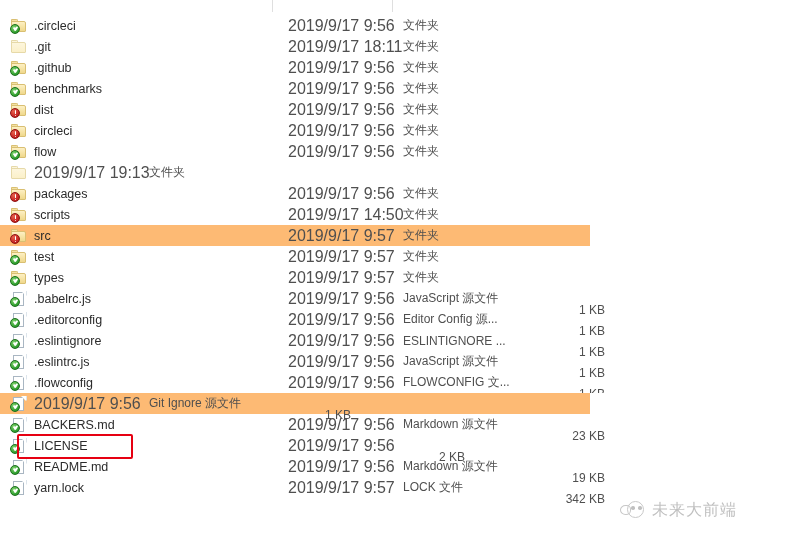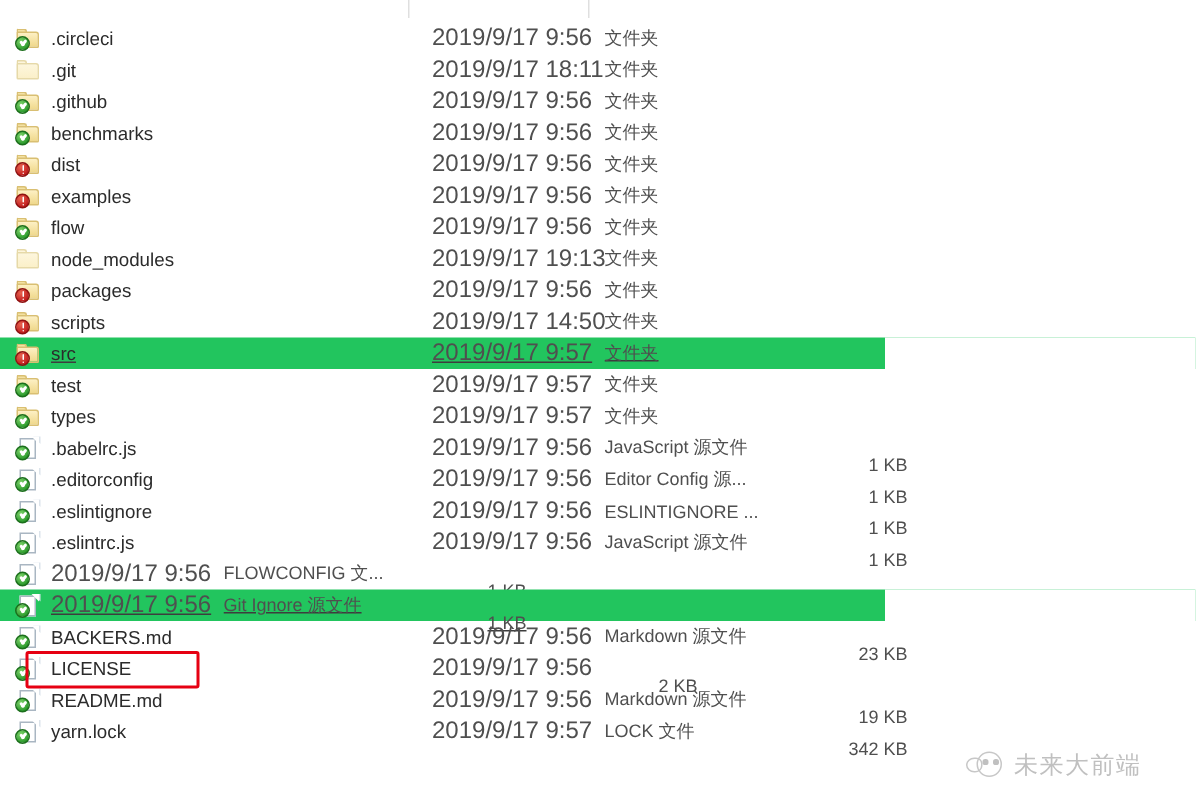--- a/index.html
+++ b/index.html
@@ -35,22 +35,21 @@
   }
   .row{
     position:relative;
     height:21px;
     display:flex;
     align-items:center;
     padding-left:10px;
     box-sizing:border-box;
   }
   .row.selected{
-    background:#22c55e;
-    text-decoration:underline;
+    background:#fdba74;
   }
   .row.selected::after{
     content:"";
     position:absolute;
     left:590px;top:0;right:0;bottom:0;
     background:#ffffff;
   }
 
   
   .icon{
@@ -202,21 +201,21 @@
     width:116px;height:25px;
     border:2.5px solid #e60012;
     border-radius:2px;
     box-sizing:border-box;
     pointer-events:none;
   }
 
   
   #watermark{
     position:absolute;
-    left:644px;top:498px;
+    left:620px;top:498px;
     display:flex;
     align-items:center;
     opacity:.55;
   }
   #watermark .wm-logo{
     position:relative;
     width:26px;height:24px;
     margin-right:6px;
     flex:0 0 26px;
   }
@@ -314,42 +313,41 @@
         <span class="c-date">2019/9/17 9:56</span>
         <span class="c-type">文件夹</span>
         <span class="c-size"></span>
       </div>
       <div class="row">
         <span class="icon ic-folder">
           <span class="tab"></span>
           <span class="body"></span>
           <span class="badge warn"></span>
         </span>
-        <span class="c-name">examples</span>
+        <span class="c-name">circleci</span>
         <span class="c-date">2019/9/17 9:56</span>
         <span class="c-type">文件夹</span>
         <span class="c-size"></span>
       </div>
       <div class="row">
         <span class="icon ic-folder">
           <span class="tab"></span>
           <span class="body"></span>
           <span class="badge ok"></span>
         </span>
         <span class="c-name">flow</span>
         <span class="c-date">2019/9/17 9:56</span>
         <span class="c-type">文件夹</span>
         <span class="c-size"></span>
       </div>
       <div class="row">
         <span class="icon ic-folder plain">
           <span class="tab"></span>
           <span class="body"></span>
         </span>
-        <span class="c-name">node_modules</span>
         <span class="c-date">2019/9/17 19:13</span>
         <span class="c-type">文件夹</span>
         <span class="c-size"></span>
       </div>
       <div class="row">
         <span class="icon ic-folder">
           <span class="tab"></span>
           <span class="body"></span>
           <span class="badge warn"></span>
         </span>
@@ -450,20 +448,21 @@
         <span class="c-type">JavaScript 源文件</span>
         <span class="c-size">1 KB</span>
       </div>
       <div class="row">
         <span class="icon ic-file">
           <span class="sheet"></span>
           <span class="fold"></span>
           <span class="fold2"></span>
           <span class="badge ok"></span>
         </span>
+        <span class="c-name">.flowconfig</span>
         <span class="c-date">2019/9/17 9:56</span>
         <span class="c-type">FLOWCONFIG 文...</span>
         <span class="c-size">1 KB</span>
       </div>
       <div class="row selected">
         <span class="icon ic-file">
           <span class="sheet"></span>
           <span class="fold"></span>
           <span class="fold2"></span>
           <span class="badge ok"></span>

